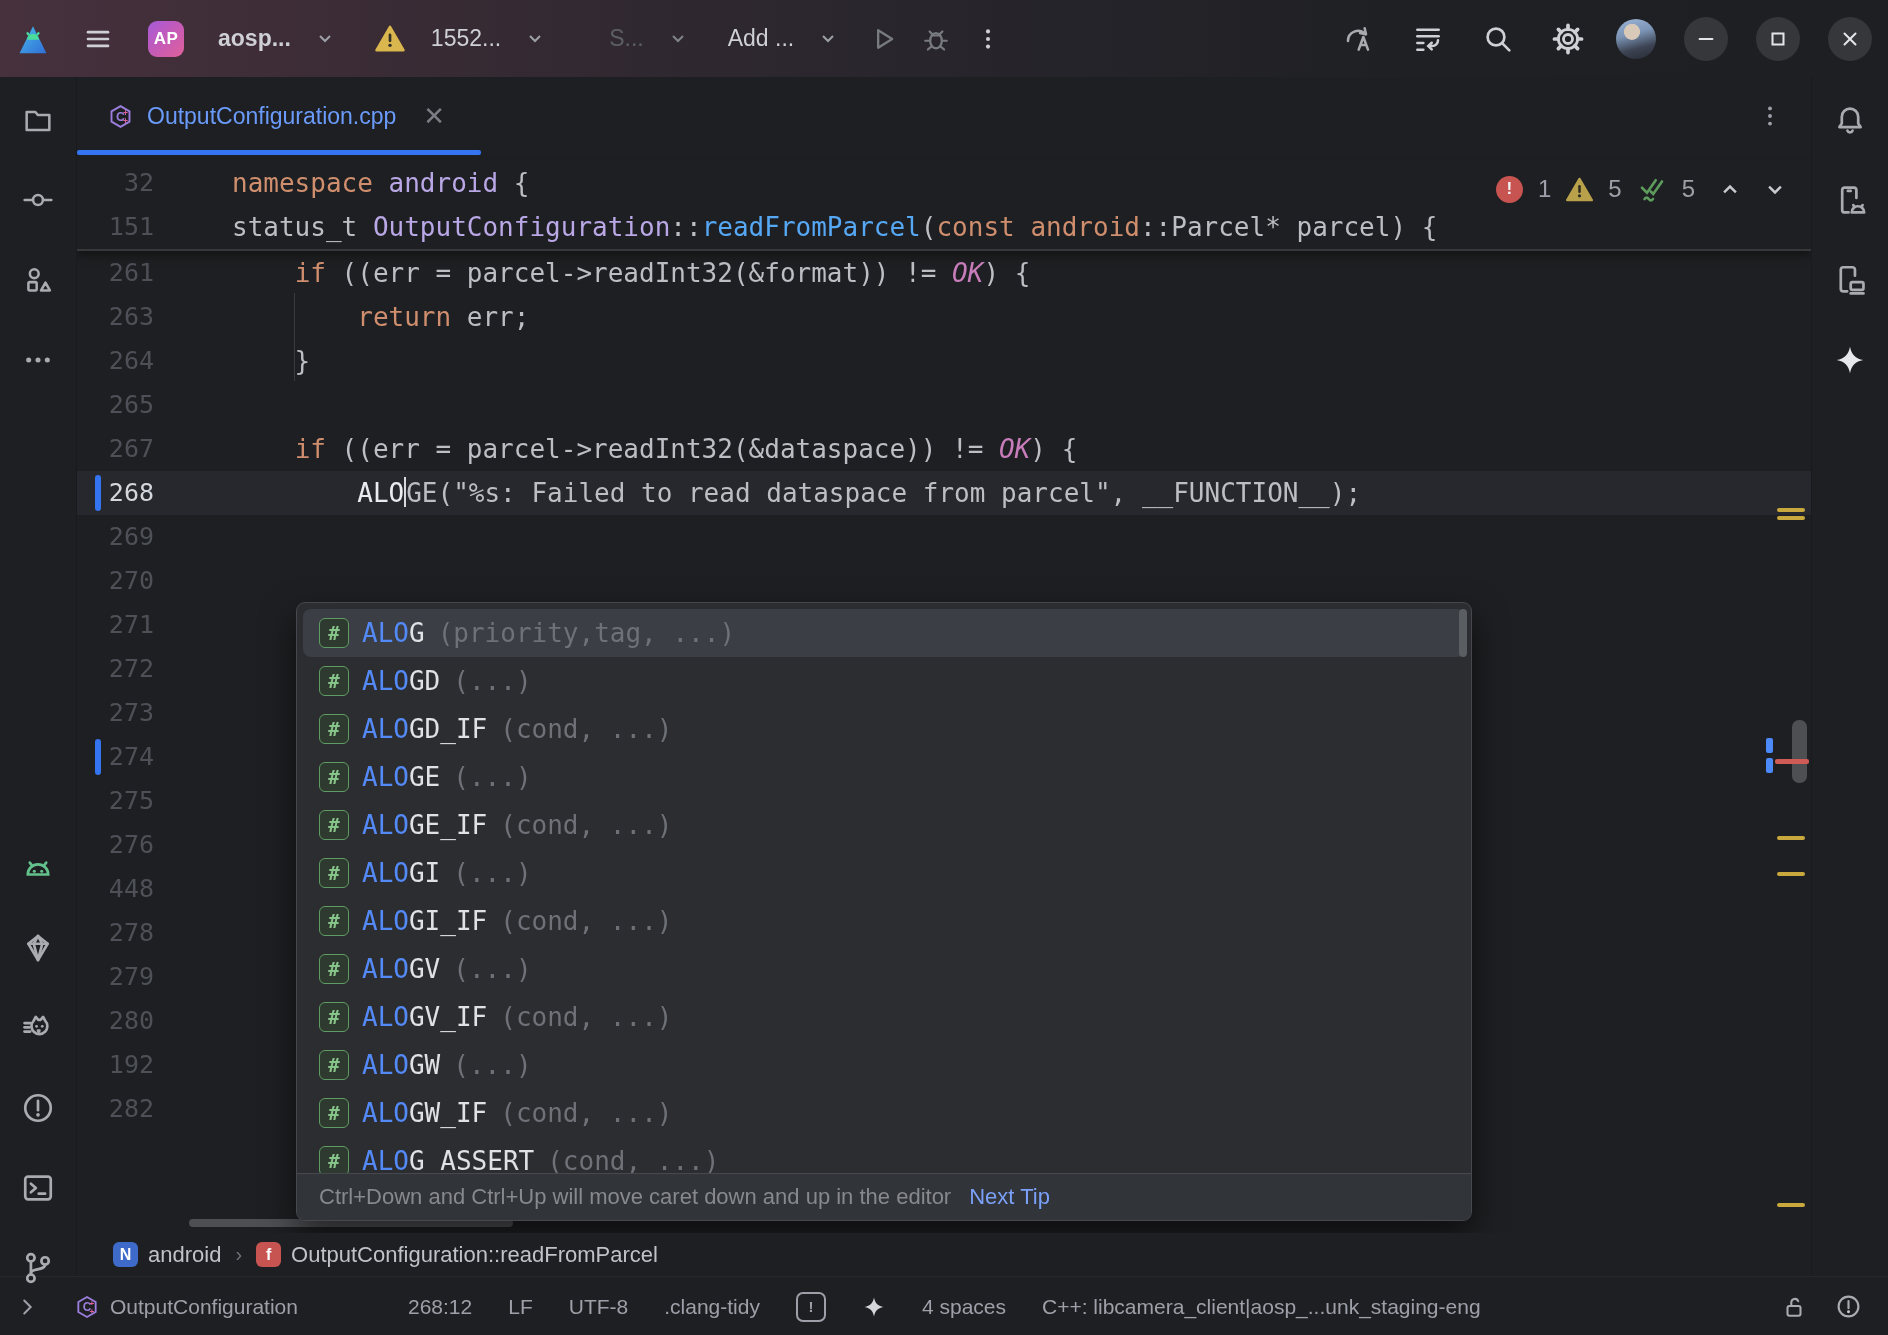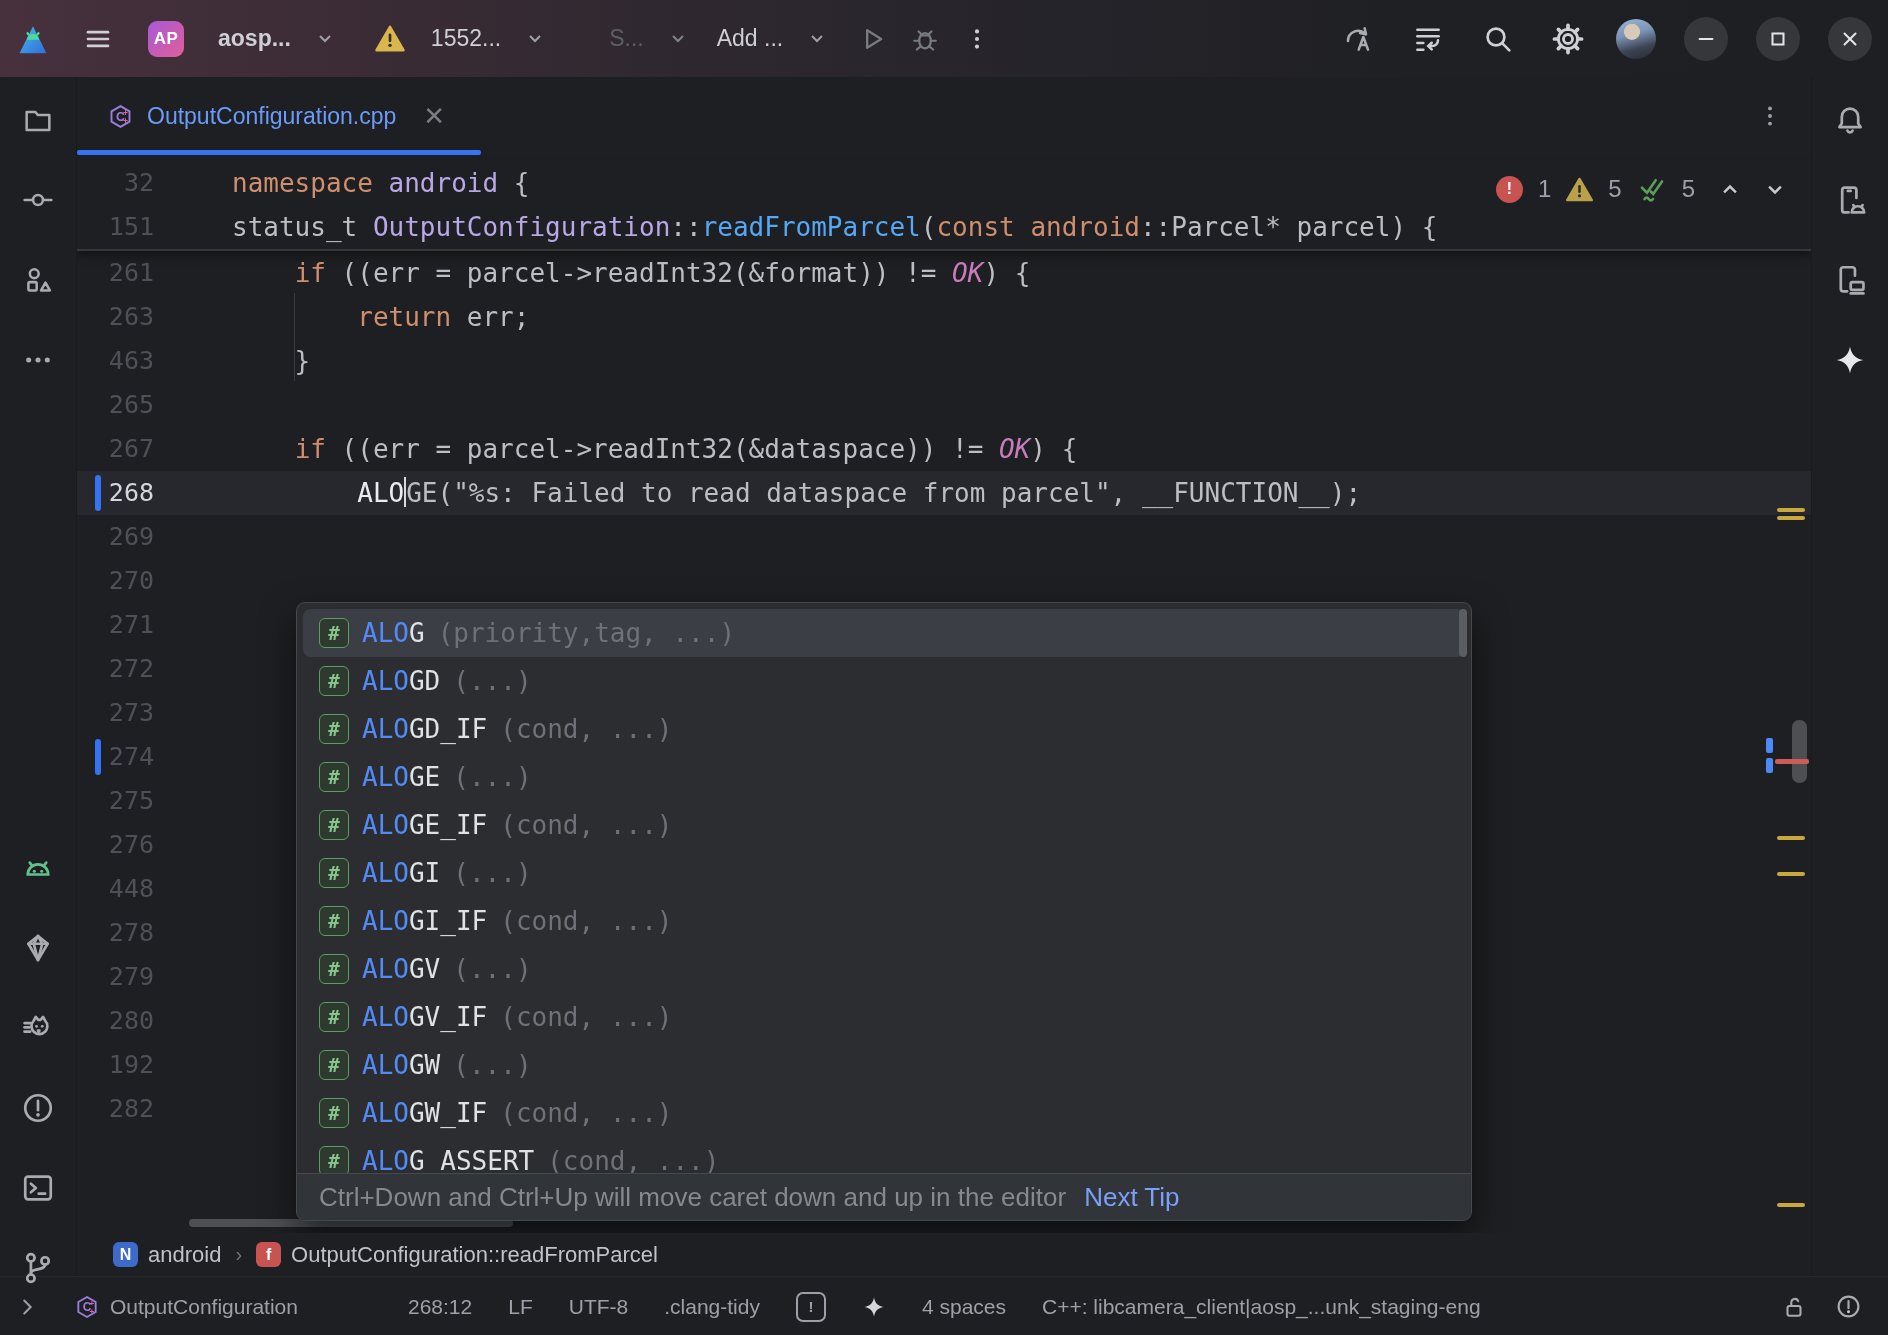--- a/index.html
+++ b/index.html
@@ -83,21 +83,21 @@
   .cc-row.sel{background:#3b3e44;}
   .cc-ico{width:28px;height:28px;flex:0 0 28px;border:1.5px solid #5f9c63;border-radius:6px;background:#2e3a2f;
     color:#87c489;display:flex;align-items:center;justify-content:center;
     font-size:19px;font-weight:bold;font-family:"DejaVu Sans Mono",monospace;}
   .cc-name{font-family:"DejaVu Sans Mono",monospace;font-size:26px;white-space:pre;}
   .cc-match{color:#548af7;}
   .cc-rest{color:#dfe1e5;}
   .cc-params{color:#6e7177;font-family:"DejaVu Sans Mono",monospace;font-size:26px;white-space:pre;}
   .cc-scroll{position:absolute;right:4px;top:6px;width:8px;height:48px;border-radius:4px;background:#5a5d62;}
   .cc-tip{flex:0 0 46px;background:#313438;border-top:1px solid #46484e;display:flex;align-items:center;
-    padding:0 22px;gap:18px;font-size:26px;color:#87898e;font-family:"Liberation Sans",sans-serif;}
+    padding:0 22px;gap:18px;font-size:22px;color:#87898e;font-family:"Liberation Sans",sans-serif;}
   .cc-tip-link{color:#7ba0f7;}
 
   
   .breadcrumbs{height:43px;flex:0 0 43px;display:flex;align-items:center;gap:14px;padding-left:36px;
     font-size:22px;color:#bfc2c8;background:#1e1f22;}
   .bc-badge{width:25px;height:25px;border-radius:6px;display:flex;align-items:center;justify-content:center;
     color:#fff;font-size:16px;font-weight:bold;}
   .bc-sep{color:#6f737a;font-size:20px;}
   .bc-item{display:flex;align-items:center;gap:10px;}
 
@@ -154,21 +154,21 @@
     <svg width="16" height="11" viewBox="0 0 16 11">
       <polyline points="3,3 8,8 13,3" fill="none" stroke="#9da0a8" stroke-width="2"></polyline>
       </svg>
   </div>
   <div class="tb-item" style="margin-left:66px;">
     <span class="tb-label dim">S...</span>
     <svg width="16" height="11" viewBox="0 0 16 11">
       <polyline points="3,3 8,8 13,3" fill="none" stroke="#81848b" stroke-width="2"></polyline>
       </svg>
   </div>
-  <div class="tb-item" style="margin-left:31px;">
+  <div class="tb-item" style="margin-left:42px;">
     <span class="tb-label">Add ...</span>
     <svg width="16" height="11" viewBox="0 0 16 11">
       <polyline points="3,3 8,8 13,3" fill="none" stroke="#9da0a8" stroke-width="2"></polyline>
       </svg>
   </div>
   <div class="tb-btn" style="margin-left:26px;">
     <svg width="28" height="28" viewBox="0 0 24 24">
       <path d="M7 4.5 L19 12 L7 19.5 Z" fill="none" stroke="#787b81" stroke-width="2" stroke-linejoin="round"></path>
       </svg>
   </div>
@@ -399,21 +399,21 @@
       <div id="code-lines">
           <div class="code-row">
             <span class="ln">261</span>
             <div class="code"><span class="sg-p">    </span><span class="sg-k">if</span><span class="sg-p"> ((err = parcel-&gt;readInt32(&amp;format)) != </span><span class="sg-c">OK</span><span class="sg-p">) {</span></div>
           </div>
           <div class="code-row">
             <span class="ln">263</span>
             <div class="code"><span class="sg-p">        </span><span class="sg-k">return</span><span class="sg-p"> err;</span></div>
           </div>
           <div class="code-row">
-            <span class="ln">463</span>
+            <span class="ln">264</span>
             <div class="code"><span class="sg-p">    }</span></div>
           </div>
           <div class="code-row">
             <span class="ln">265</span>
             <div class="code"></div>
           </div>
           <div class="code-row">
             <span class="ln">267</span>
             <div class="code"><span class="sg-p">    </span><span class="sg-k">if</span><span class="sg-p"> ((err = parcel-&gt;readInt32(&amp;dataspace)) != </span><span class="sg-c">OK</span><span class="sg-p">) {</span></div>
           </div>

